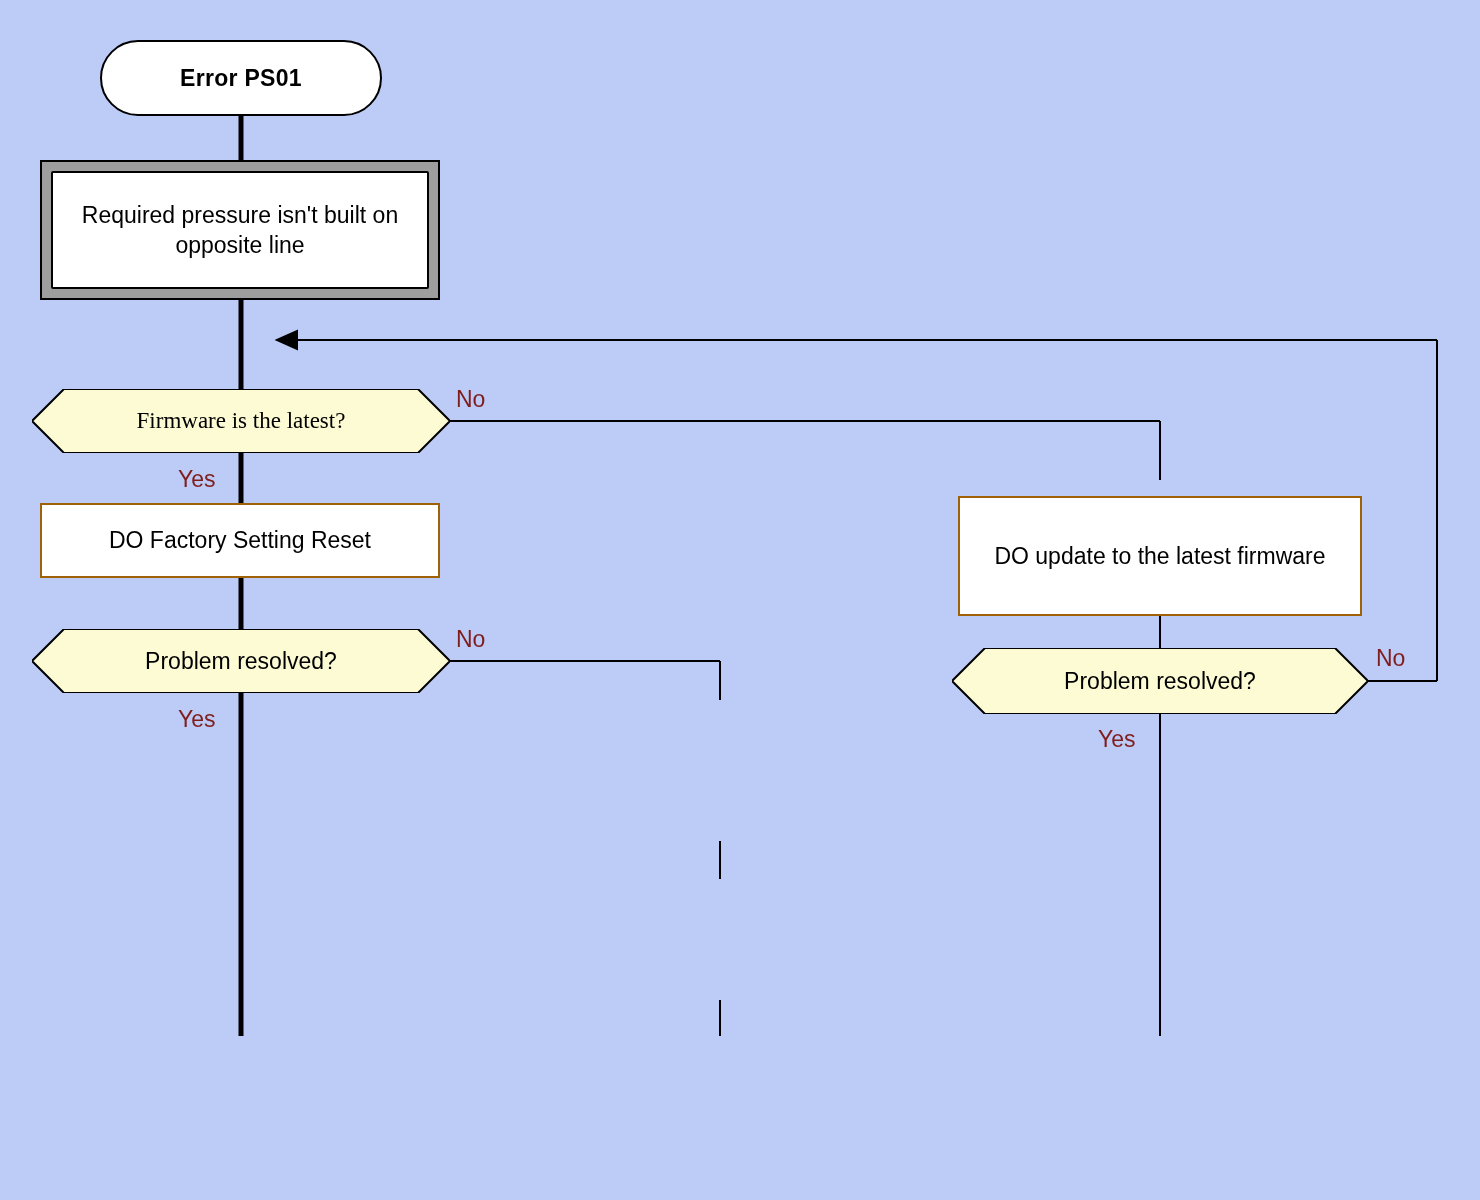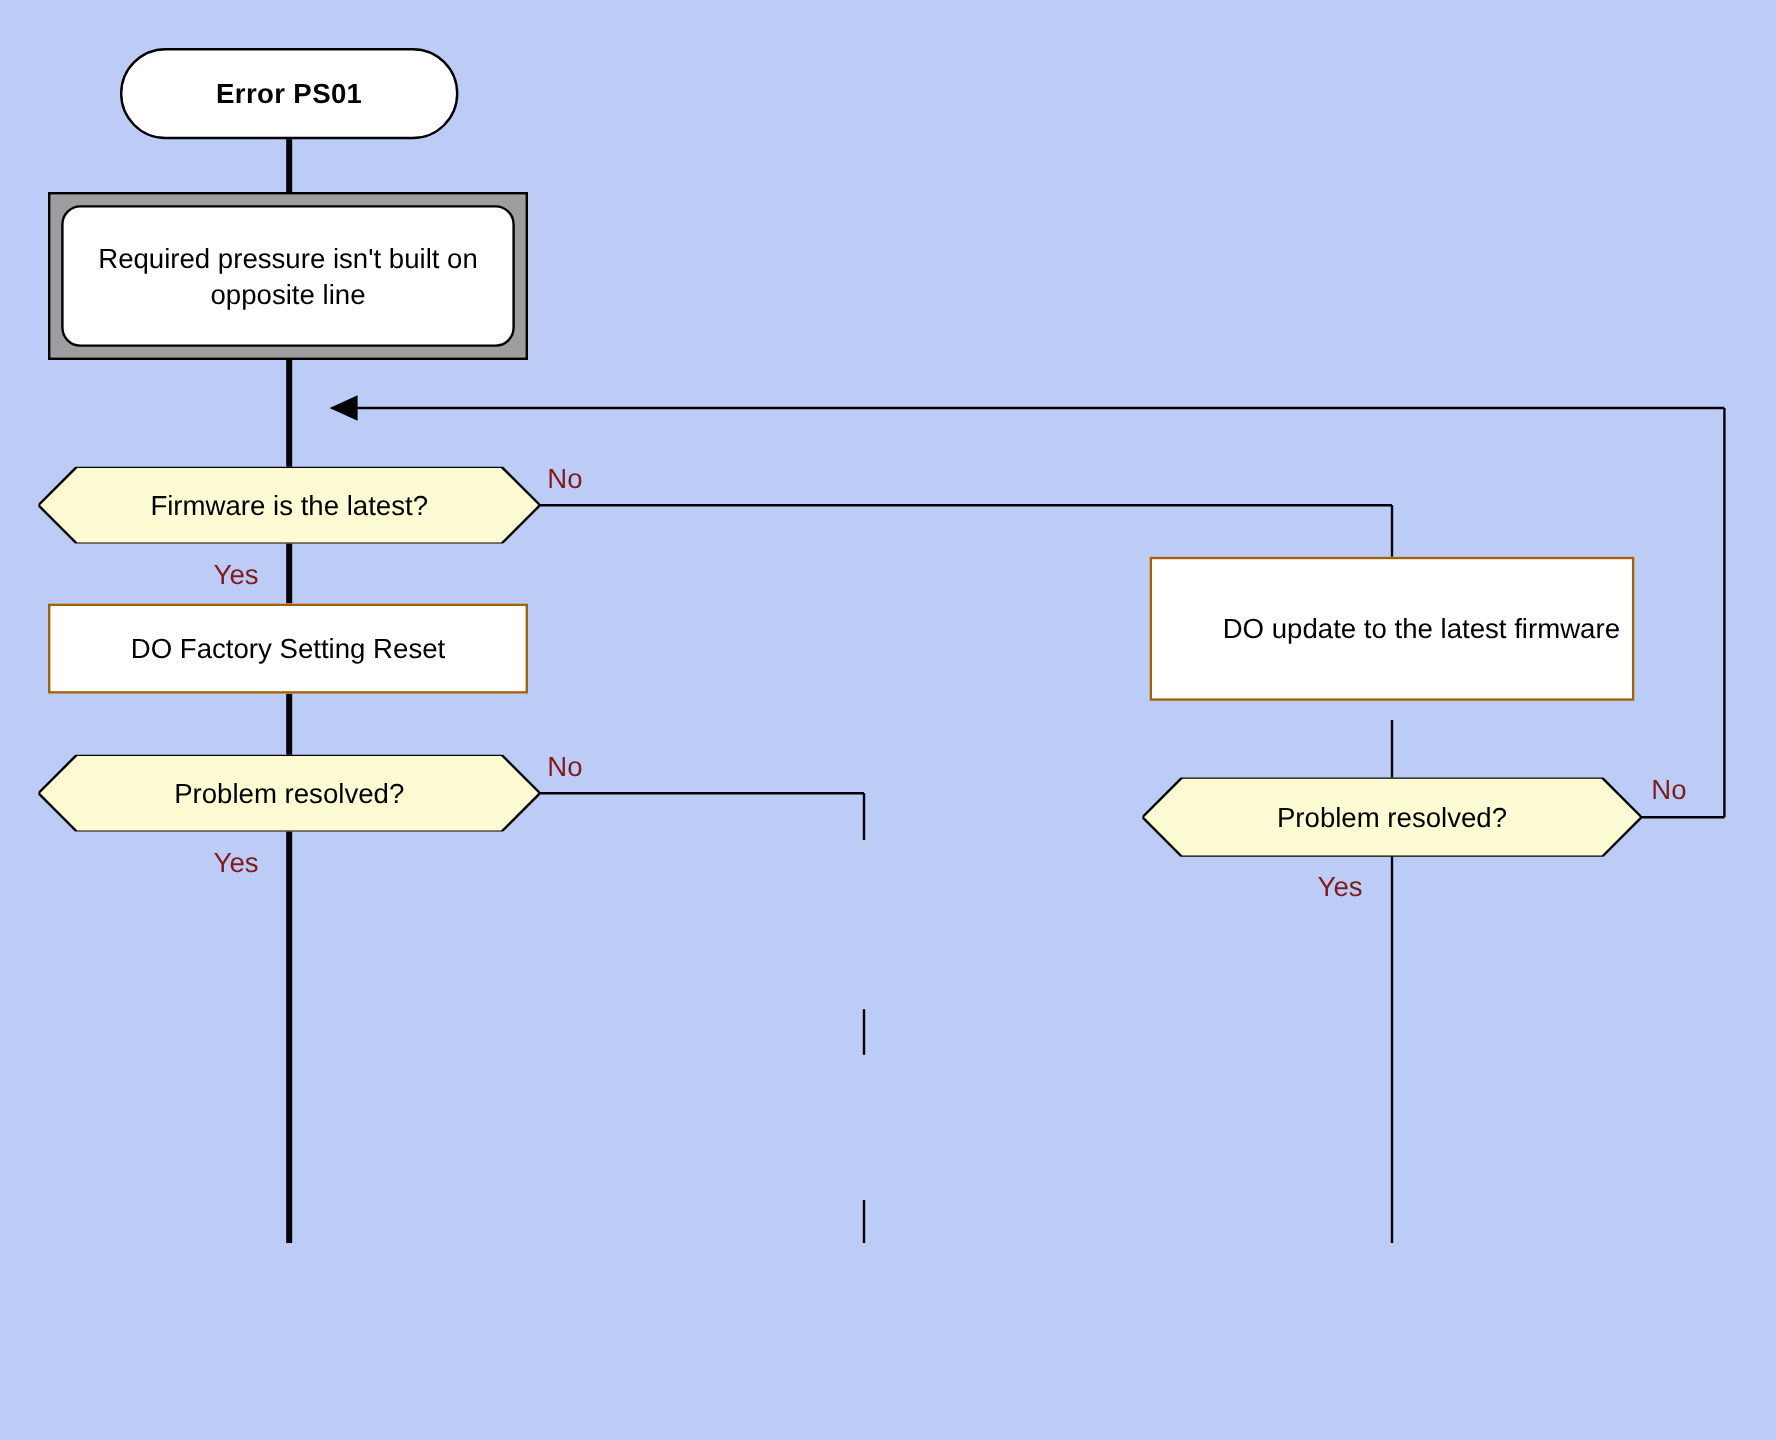--- a/index.html
+++ b/index.html
@@ -50,21 +50,21 @@
     background: #9e9e9e;
     border: 2px solid #000000;
     padding: 9px;
     box-sizing: border-box;
   }
   .subroutine-inner {
     width: 100%;
     height: 100%;
     background: #ffffff;
     border: 2px solid #000000;
-    border-radius: 16px;
+    border-radius: 2px;
     display: flex;
     align-items: center;
     justify-content: center;
     box-sizing: border-box;
   }
   .process {
     background: #ffffff;
     border: 2px solid #a16207;
   }
   .node .label {
@@ -141,21 +141,21 @@
   <div class="node terminator" style="left:100px; top:40px; width:282px; height:76px;">
     <span class="label">Error PS01</span>
   </div>
 
   <div class="node subroutine-outer" style="left:40px; top:160px; width:400px; height:140px;">
     <div class="subroutine-inner">
       <span class="label">Required pressure isn't built on opposite line</span>
     </div>
   </div>
 
-  <div class="decision" style="left:32px; top:389px; width:418px; height:64px;">
+  <div class="decision" style="left:32px; top:389px; width:418px; height:64px;font-family:Liberation Serif, serif;">
     <svg width="418" height="64" viewBox="0 0 418 64">
       <polygon points="32,0 386,0 418,32 386,64 32,64 0,32" fill="#fcfbd4" stroke="#000" stroke-width="2"></polygon>
     </svg>
     <span class="label">Firmware is the latest?</span>
   </div>
   <div class="edge-label" style="left:456px; top:386px;">No</div>
   <div class="edge-label" style="left:178px; top:466px;">Yes</div>
 
   <div class="node process" style="left:40px; top:503px; width:400px; height:75px;">
     <span class="label">DO Factory Setting Reset</span>
@@ -163,21 +163,21 @@
 
   <div class="decision" style="left:32px; top:629px; width:418px; height:64px;">
     <svg width="418" height="64" viewBox="0 0 418 64">
       <polygon points="32,0 386,0 418,32 386,64 32,64 0,32" fill="#fcfbd4" stroke="#000" stroke-width="2"></polygon>
     </svg>
     <span class="label">Problem resolved?</span>
   </div>
   <div class="edge-label" style="left:456px; top:626px;">No</div>
   <div class="edge-label" style="left:178px; top:706px;">Yes</div>
 
-  <div class="node process" style="left:958px; top:464px; width:404px; height:120px;justify-content:flex-end;">
+  <div class="node process" style="left:958px; top:496px; width:404px; height:120px;">
     <span class="label">DO update to the latest firmware</span>
   </div>
 
   <div class="decision" style="left:952px; top:648px; width:416px; height:66px;">
     <svg width="416" height="66" viewBox="0 0 416 66">
       <polygon points="33,0 383,0 416,33 383,66 33,66 0,33" fill="#fcfbd4" stroke="#000" stroke-width="2"></polygon>
     </svg>
     <span class="label">Problem resolved?</span>
   </div>
   <div class="edge-label" style="left:1376px; top:645px;">No</div>

